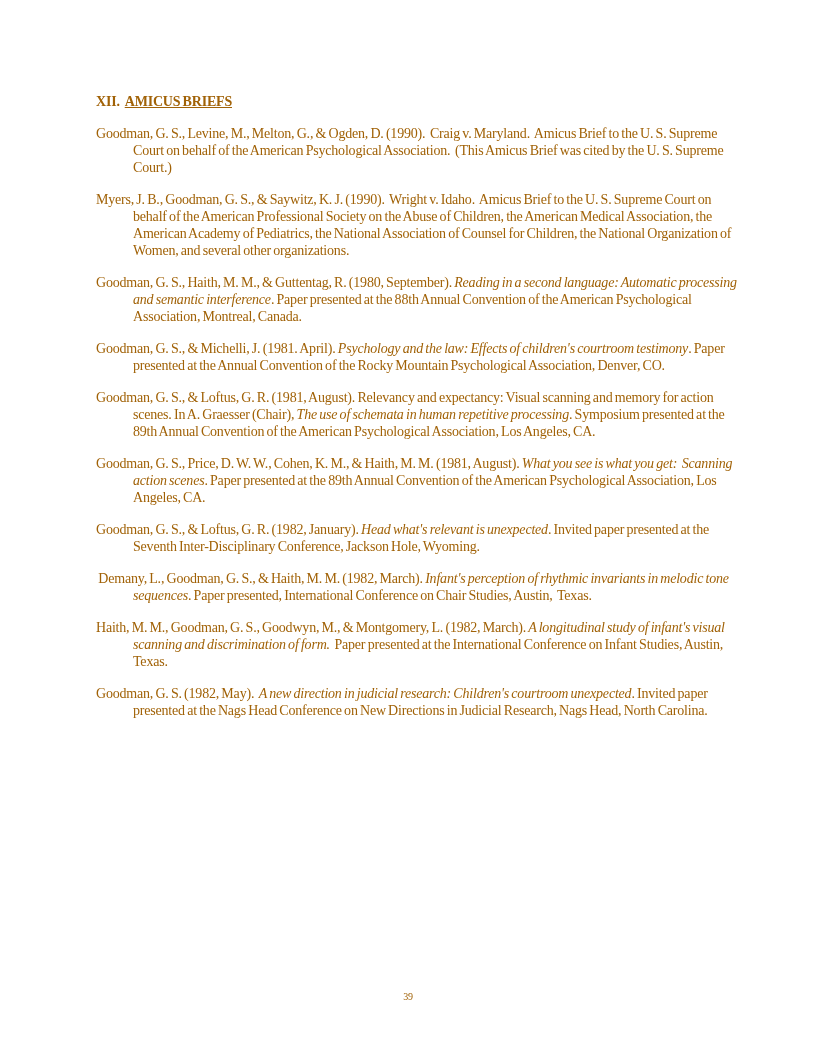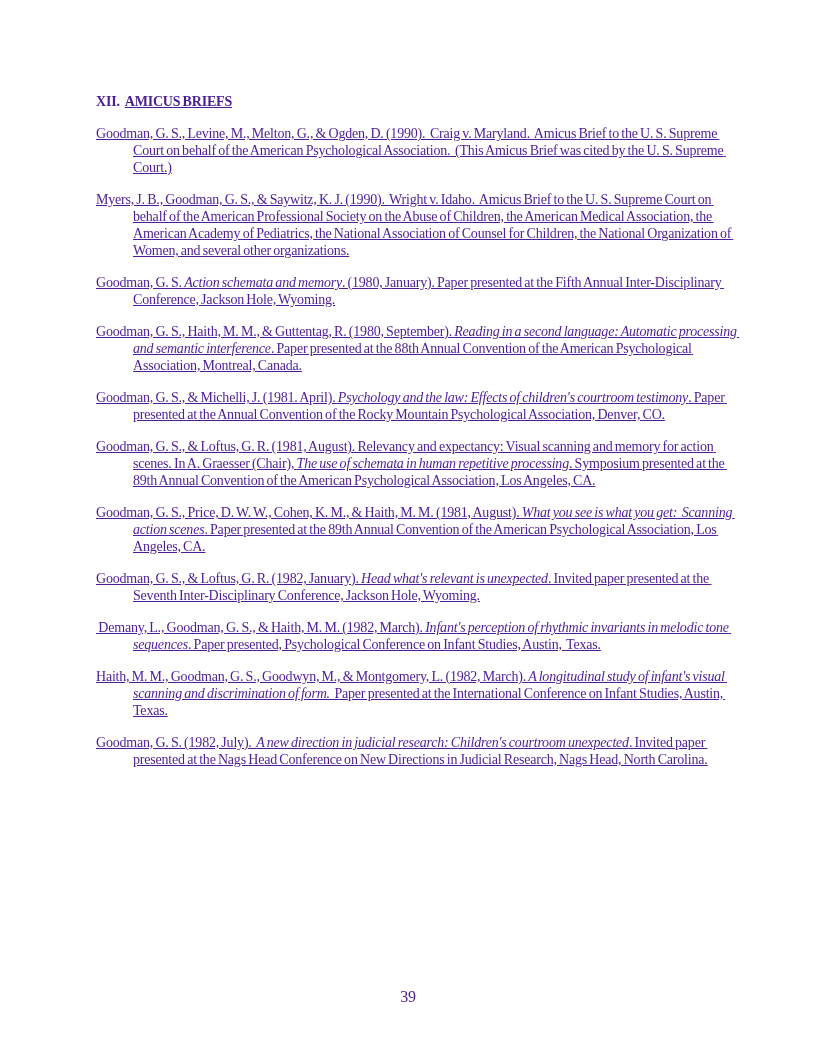--- a/index.html
+++ b/index.html
@@ -5,21 +5,21 @@
   html, body {
     margin: 0;
     padding: 0;
     background: #ffffff;
   }
   .page {
     position: relative;
     width: 816px;
     height: 1056px;
     background: #ffffff;
-    color: #4c1d95;
+    color: #a16207;
     font-family: "Liberation Serif", serif;
     font-size: 14px;
     line-height: 17px;
     letter-spacing: -0.2px;
     word-spacing: -1px;
     overflow: hidden;
   }
   .content {
     position: absolute;
     left: 96px;
@@ -40,60 +40,58 @@
     margin-right: 5px;
   }
   .section-title {
     text-decoration: underline;
   }
   .entry {
     margin: 15px 0 0 0;
     padding-left: 37px;
     text-indent: -37px;
     white-space: pre-wrap;
-    text-decoration: underline;
   }
   .entry.small-indent {
     padding-left: 26px;
     text-indent: -26px;
   }
   .it {
     font-style: italic;
   }
   .page-number {
     position: absolute;
     left: 0;
     width: 816px;
     top: 988px;
     text-align: center;
-    font-size: 16px;
+    font-size: 10px;
   }
 </style>
 </head>
 <body>
 
 <div class="page">
   <div class="content">
 
     <h2 class="section-heading">
       <span class="section-numeral">XII.</span><span class="section-title">AMICUS BRIEFS</span>
     </h2>
     <div class="entries">
         <p class="entry"><span>Goodman, G. S., Levine, M., Melton, G., &amp; Ogden, D. (1990).  Craig v. Maryland.  Amicus Brief to the U. S. Supreme Court on behalf of the American Psychological Association.  (This Amicus Brief was cited by the U. S. Supreme Court.)</span></p>
         <p class="entry"><span>Myers, J. B., Goodman, G. S., &amp; Saywitz, K. J. (1990).  Wright v. Idaho.  Amicus Brief to the U. S. Supreme Court on behalf of the American Professional Society on the Abuse of Children, the American Medical Association, the American Academy of Pediatrics, the National Association of Counsel for Children, the National Organization of Women, and several other organizations.</span></p>
       </div>
 
     <div class="entries">
-        <p class="entry"><span>Goodman, G. S. </span><span class="it">Action schemata and memory</span><span>. (1980, January). Paper presented at the Fifth Annual Inter-Disciplinary Conference, Jackson Hole, Wyoming.</span></p>
         <p class="entry"><span>Goodman, G. S., Haith, M. M., &amp; Guttentag, R. (1980, September). </span><span class="it">Reading in a second language: Automatic processing and semantic interference</span><span>. Paper presented at the 88th Annual Convention of the American Psychological Association, Montreal, Canada.</span></p>
         <p class="entry"><span>Goodman, G. S., &amp; Michelli, J. (1981. April). </span><span class="it">Psychology and the law: Effects of children's courtroom testimony</span><span>. Paper presented at the Annual Convention of the Rocky Mountain Psychological Association, Denver, CO.</span></p>
         <p class="entry"><span>Goodman, G. S., &amp; Loftus, G. R. (1981, August). Relevancy and expectancy: Visual scanning and memory for action scenes. In A. Graesser (Chair), </span><span class="it">The use of schemata in human repetitive processing</span><span>. Symposium presented at the 89th Annual Convention of the American Psychological Association, Los Angeles, CA.</span></p>
         <p class="entry"><span>Goodman, G. S., Price, D. W. W., Cohen, K. M., &amp; Haith, M. M. (1981, August). </span><span class="it">What you see is what you get:  Scanning action scenes</span><span>. Paper presented at the 89th Annual Convention of the American Psychological Association, Los Angeles, CA.</span></p>
         <p class="entry"><span>Goodman, G. S., &amp; Loftus, G. R. (1982, January). </span><span class="it">Head what's relevant is unexpected</span><span>. Invited paper presented at the Seventh Inter-Disciplinary Conference, Jackson Hole, Wyoming.</span></p>
-        <p class="entry"><span> Demany, L., Goodman, G. S., &amp; Haith, M. M. (1982, March). </span><span class="it">Infant's perception of rhythmic invariants in melodic tone sequences</span><span>. Paper presented, Psychological Conference on Infant Studies, Austin,  Texas.</span></p>
+        <p class="entry"><span> Demany, L., Goodman, G. S., &amp; Haith, M. M. (1982, March). </span><span class="it">Infant's perception of rhythmic invariants in melodic tone sequences</span><span>. Paper presented, International Conference on Chair Studies, Austin,  Texas.</span></p>
         <p class="entry"><span>Haith, M. M., Goodman, G. S., Goodwyn, M., &amp; Montgomery, L. (1982, March). </span><span class="it">A longitudinal study of infant's visual scanning and discrimination of form.</span><span>  Paper presented at the International Conference on Infant Studies, Austin, Texas.</span></p>
-        <p class="entry"><span>Goodman, G. S. (1982, July).  </span><span class="it">A new direction in judicial research: Children's courtroom unexpected</span><span>. Invited paper presented at the Nags Head Conference on New Directions in Judicial Research, Nags Head, North Carolina.</span></p>
+        <p class="entry"><span>Goodman, G. S. (1982, May).  </span><span class="it">A new direction in judicial research: Children's courtroom unexpected</span><span>. Invited paper presented at the Nags Head Conference on New Directions in Judicial Research, Nags Head, North Carolina.</span></p>
       </div>
 
   </div>
 
   <div class="page-number">39</div>
 </div>
 
 </body></html>

